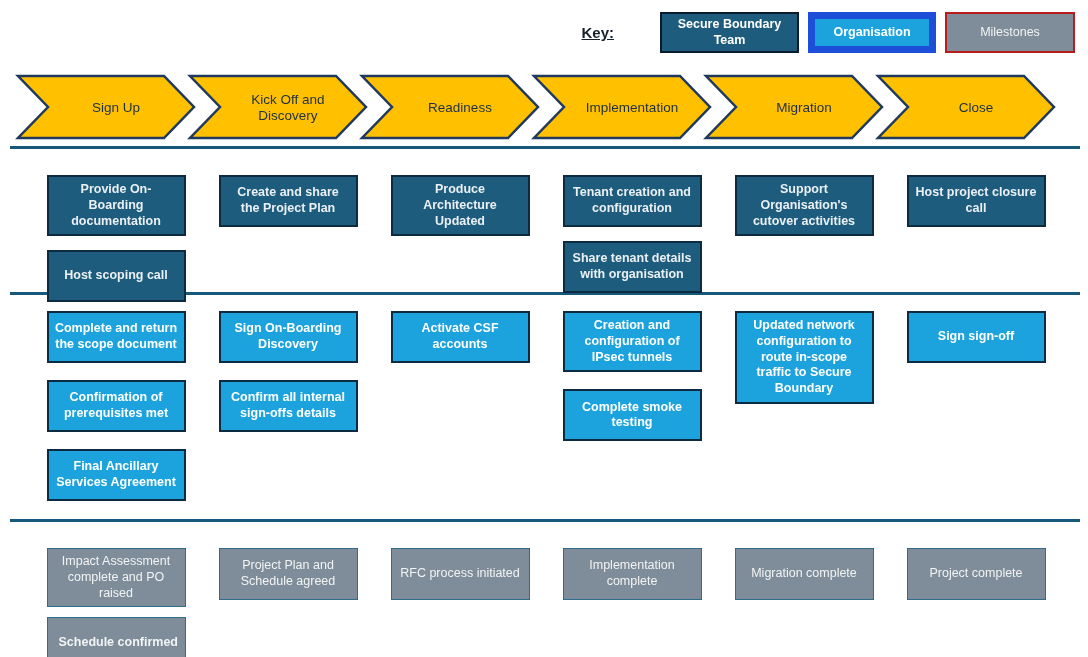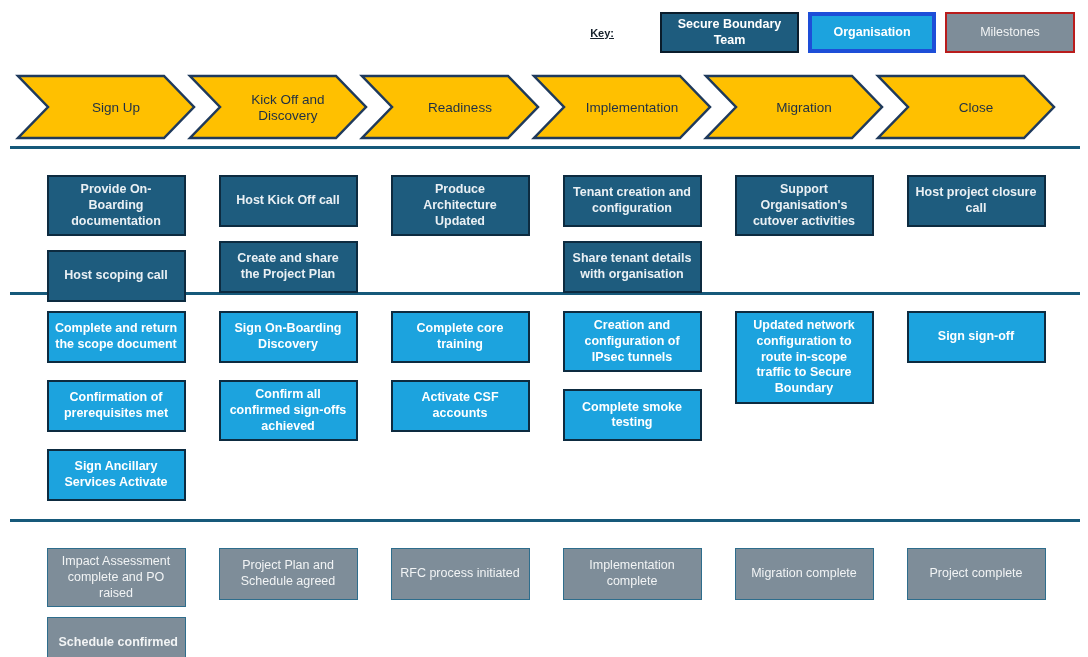--- a/index.html
+++ b/index.html
@@ -6,31 +6,31 @@
   body{
     width:1088px;height:657px;background:#ffffff;overflow:hidden;
     font-family:"Liberation Sans","DejaVu Sans",sans-serif;
     position:relative;
   }
   .canvas{position:absolute;inset:0;}
 
   
   .legend{position:absolute;top:12px;right:13px;display:flex;align-items:center;}
   .key-label{
-    font-size:11px;font-weight:bold;color:#15202B;
+    font-size:15px;font-weight:bold;color:#15202B;
     text-decoration:underline;margin-right:46px;
   }
   .legend-items{display:flex;align-items:stretch;gap:9px;}
   .legend-box{
     min-height:34px;display:flex;align-items:center;justify-content:center;
     text-align:center;font-size:12.5px;line-height:1.25;color:#ffffff;
     padding:3px 8px;box-sizing:border-box;
   }
   .legend-box.dark{width:139px;background:var(--dark-box);border:2.5px solid #0A1C2B;font-weight:bold;}
-  .legend-box.light{width:128px;background:var(--light-box);border:4px solid #1d4ed8;font-weight:bold;}
+  .legend-box.light{width:128px;background:var(--light-box);border:7px solid #1d4ed8;font-weight:bold;}
   .legend-box.gray{width:130px;background:var(--gray-box);border:2px solid #b91c1c;color:#F2F4F5;}
 
   
   #chevron-band{position:absolute;top:74px;left:0;width:1088px;height:68px;}
   .chev{fill:var(--chevron-fill);stroke:var(--chevron-border);stroke-width:2.5;stroke-linejoin:miter;}
   .chev-text{fill:#1F3045;font-size:13.5px;font-family:"Liberation Sans","DejaVu Sans",sans-serif;}
 
   
   .sep{position:absolute;left:10px;width:1070px;height:3px;background:var(--separator-line);}
   .sep.s0{top:146px}.sep.s1{top:292px}.sep.s2{top:519px}
@@ -84,49 +84,47 @@
   <div class="sep s0"></div>
   <div class="sep s1"></div>
   <div class="sep s2"></div>
 
   <div class="lane l0" id="lane-0">
       <div class="col">
         <div class="box dark">Provide On-Boarding documentation</div>
         <div class="box dark">Host scoping call</div>
       </div>
       <div class="col">
-        <div class="box dark">Host Kick Off call</div>
         <div class="box dark">Create and share the Project Plan</div>
       </div>
       <div class="col">
         <div class="box dark">Produce Architecture Updated</div>
       </div>
       <div class="col">
         <div class="box dark">Tenant creation and configuration</div>
         <div class="box dark">Share tenant details with organisation</div>
       </div>
       <div class="col">
         <div class="box dark">Support Organisation's cutover activities</div>
       </div>
       <div class="col">
         <div class="box dark">Host project closure call</div>
       </div>
     </div>
   <div class="lane l1" id="lane-1">
       <div class="col">
         <div class="box light">Complete and return the scope document</div>
         <div class="box light">Confirmation of prerequisites met</div>
-        <div class="box light">Sign Ancillary Services Activate</div>
+        <div class="box light">Final Ancillary Services Agreement</div>
       </div>
       <div class="col">
         <div class="box light">Sign On-Boarding Discovery</div>
-        <div class="box light">Confirm all confirmed sign-offs achieved</div>
+        <div class="box light">Confirm all internal sign-offs details</div>
       </div>
       <div class="col">
-        <div class="box light">Complete core training</div>
         <div class="box light">Activate CSF accounts</div>
       </div>
       <div class="col">
         <div class="box light">Creation and configuration of IPsec tunnels</div>
         <div class="box light">Complete smoke testing</div>
       </div>
       <div class="col">
         <div class="box light">Updated network configuration to route in-scope traffic to Secure Boundary</div>
       </div>
       <div class="col">

